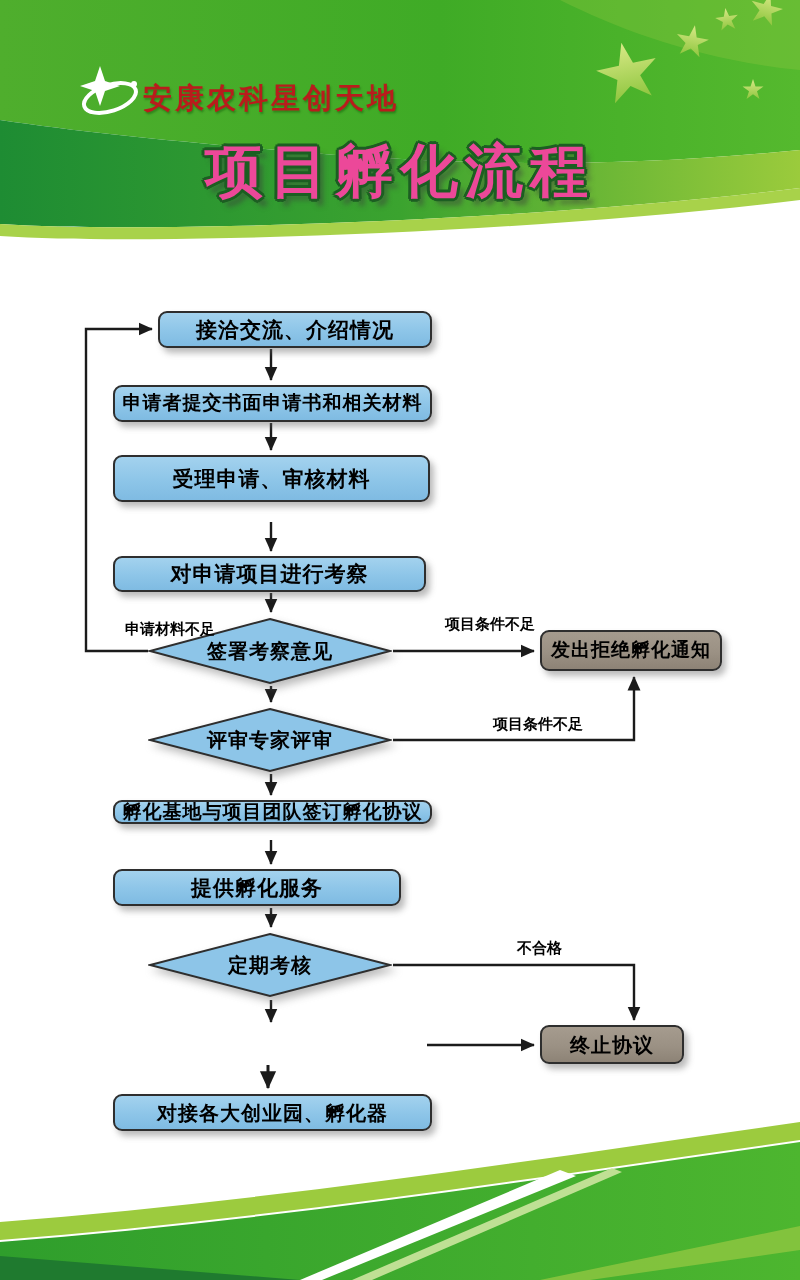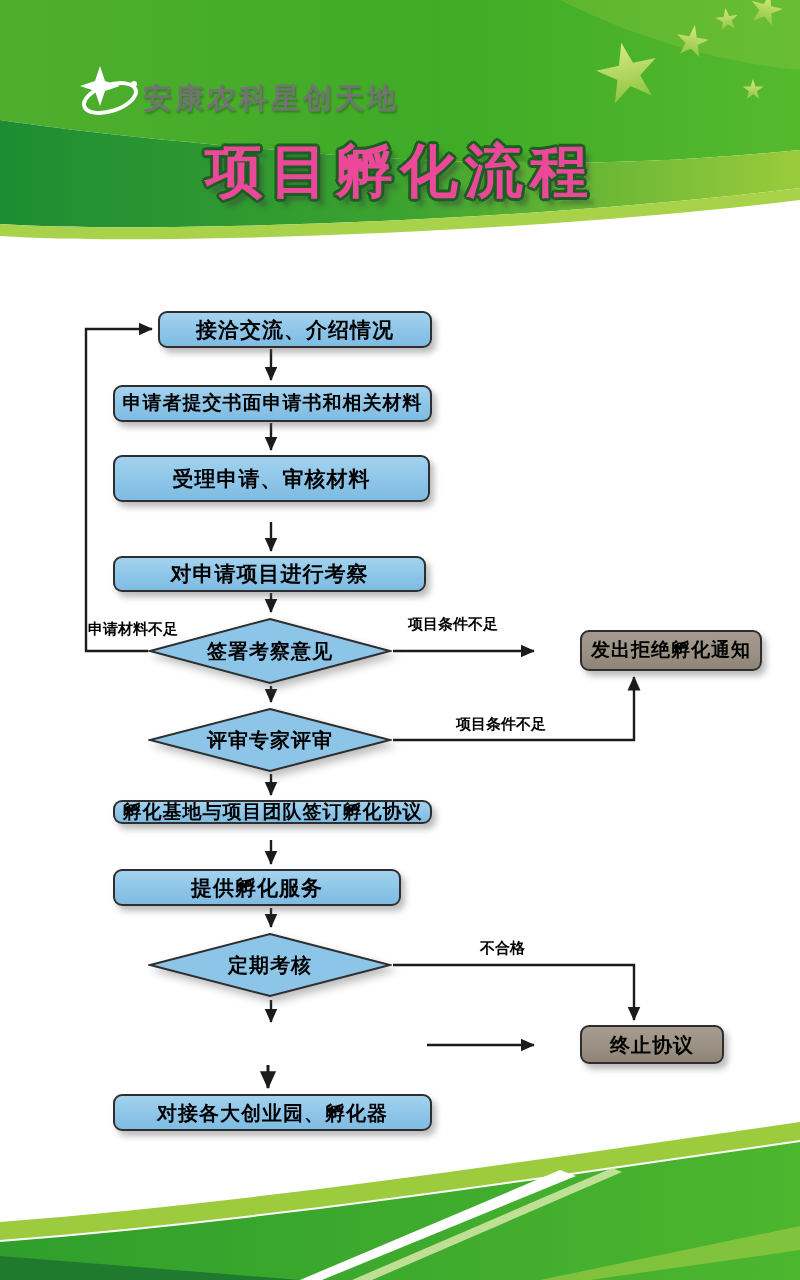--- a/index.html
+++ b/index.html
@@ -16,38 +16,37 @@
     position:absolute;
     background:linear-gradient(180deg,#a3d2ee 0%,#8dc5e8 55%,#7fbbe2 100%);
     border:2px solid #2e2e2e; border-radius:9px;
     box-shadow:4px 5px 6px rgba(105,105,105,.45);
     display:flex; align-items:center; justify-content:center;
     font-weight:bold; color:#000; text-align:center; letter-spacing:1px;
     line-height:1.1;
   }
   .box.gray {
     background:linear-gradient(180deg,#a59b8e 0%,#9b9184 55%,#8d8376 100%);
-    margin-left:40px;
   }
   .diamond { position:absolute; }
   .diamond svg { position:absolute; left:0; top:0; width:100%; height:100%;
     filter:drop-shadow(4px 5px 4px rgba(105,105,105,.45)); }
   .diamond .dlabel {
     position:absolute; left:0; top:0; right:0; bottom:0;
     display:flex; align-items:center; justify-content:center;
     font-weight:bold; font-size:20px; color:#000; letter-spacing:1px;
   }
-  .edge-label { position:absolute; font-weight:bold; font-size:15px; color:#000; white-space:nowrap; }
+  .edge-label { position:absolute; font-weight:bold; font-size:15px; color:#000; white-space:nowrap;padding-left:37px; }
 
   #arrows { position:absolute; left:0; top:0; pointer-events:none; }
   .flowline { stroke:#1b1b1b; stroke-width:2.4; fill:none; }
 
   #org-name {
     position:absolute; left:143px; top:79px;
-    color:#737373; font-weight:bold; font-size:29px; letter-spacing:3px;
+    color:#b91c1c; font-weight:bold; font-size:29px; letter-spacing:3px;
     text-shadow:1px 2px 2px rgba(0,60,0,.35);
   }
   #main-title {
     position:absolute; left:0; right:0; top:133px; text-align:center;
     color:#ec4899; font-weight:bold; font-size:58px; letter-spacing:7px;
     text-shadow:
       -3px 0 #1c5e22, 3px 0 #1c5e22, 0 -3px #1c5e22, 0 3px #1c5e22,
       -2px -2px #1c5e22, 2px -2px #1c5e22, -2px 2px #1c5e22, 2px 2px #1c5e22,
       6px 7px 5px rgba(60,60,60,.5);
   }

